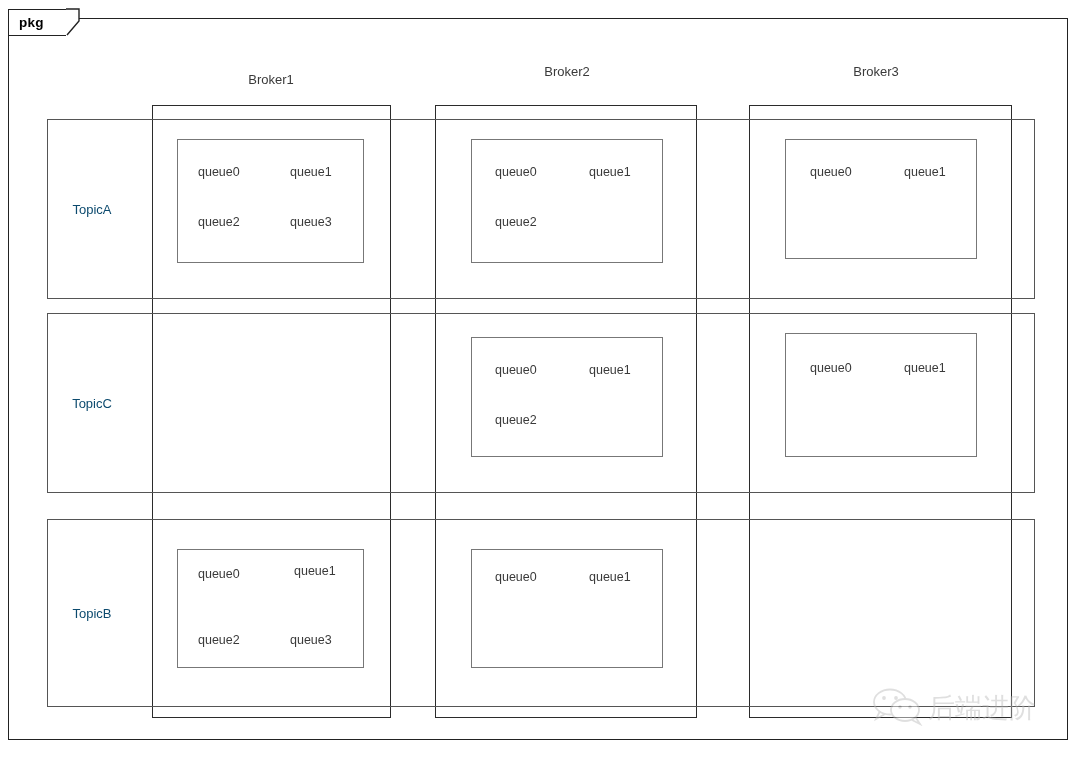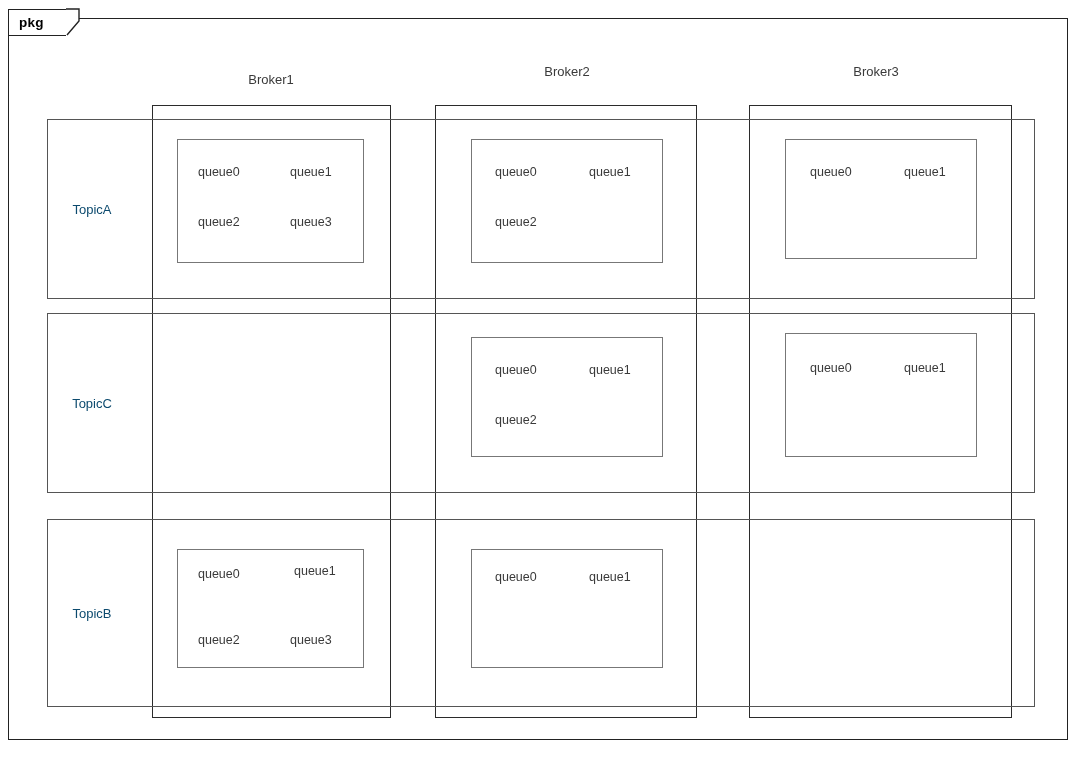--- a/index.html
+++ b/index.html
@@ -200,14 +200,27 @@
         <span class="queue-label" style="left: 116px; top: 14px;">queue1</span>
         <span class="queue-label" style="left: 20px; top: 83px;">queue2</span>
         <span class="queue-label" style="left: 112px; top: 83px;">queue3</span>
       </div>
       <div class="queue-box" style="left: 471px; top: 549px; width: 192px; height: 119px;">
         <span class="queue-label" style="left: 23px; top: 20px;">queue0</span>
         <span class="queue-label" style="left: 117px; top: 20px;">queue1</span>
       </div>
     </div>
 
+  <div class="watermark">
+    <svg width="52" height="38" viewBox="0 0 52 38">
+      <ellipse cx="18" cy="14" rx="16" ry="12.5" fill="none" stroke="#b9b9b9" stroke-width="1.8"></ellipse>
+      <path d="M8 23 L4 31 L13 26" fill="none" stroke="#b9b9b9" stroke-width="1.8"></path>
+      <circle cx="12" cy="10" r="1.9" fill="#b9b9b9"></circle>
+      <circle cx="24" cy="10" r="1.9" fill="#b9b9b9"></circle>
+      <ellipse cx="33" cy="22" rx="14" ry="11" fill="#ffffff" stroke="#b9b9b9" stroke-width="1.8"></ellipse>
+      <path d="M44 30 L48 36 L40 32" fill="none" stroke="#b9b9b9" stroke-width="1.8"></path>
+      <circle cx="28" cy="19" r="1.7" fill="#b9b9b9"></circle>
+      <circle cx="38" cy="19" r="1.7" fill="#b9b9b9"></circle>
+    </svg>
+    <span class="wm-text">后端进阶</span>
+  </div>
 
 </div>
 
 </body></html>

